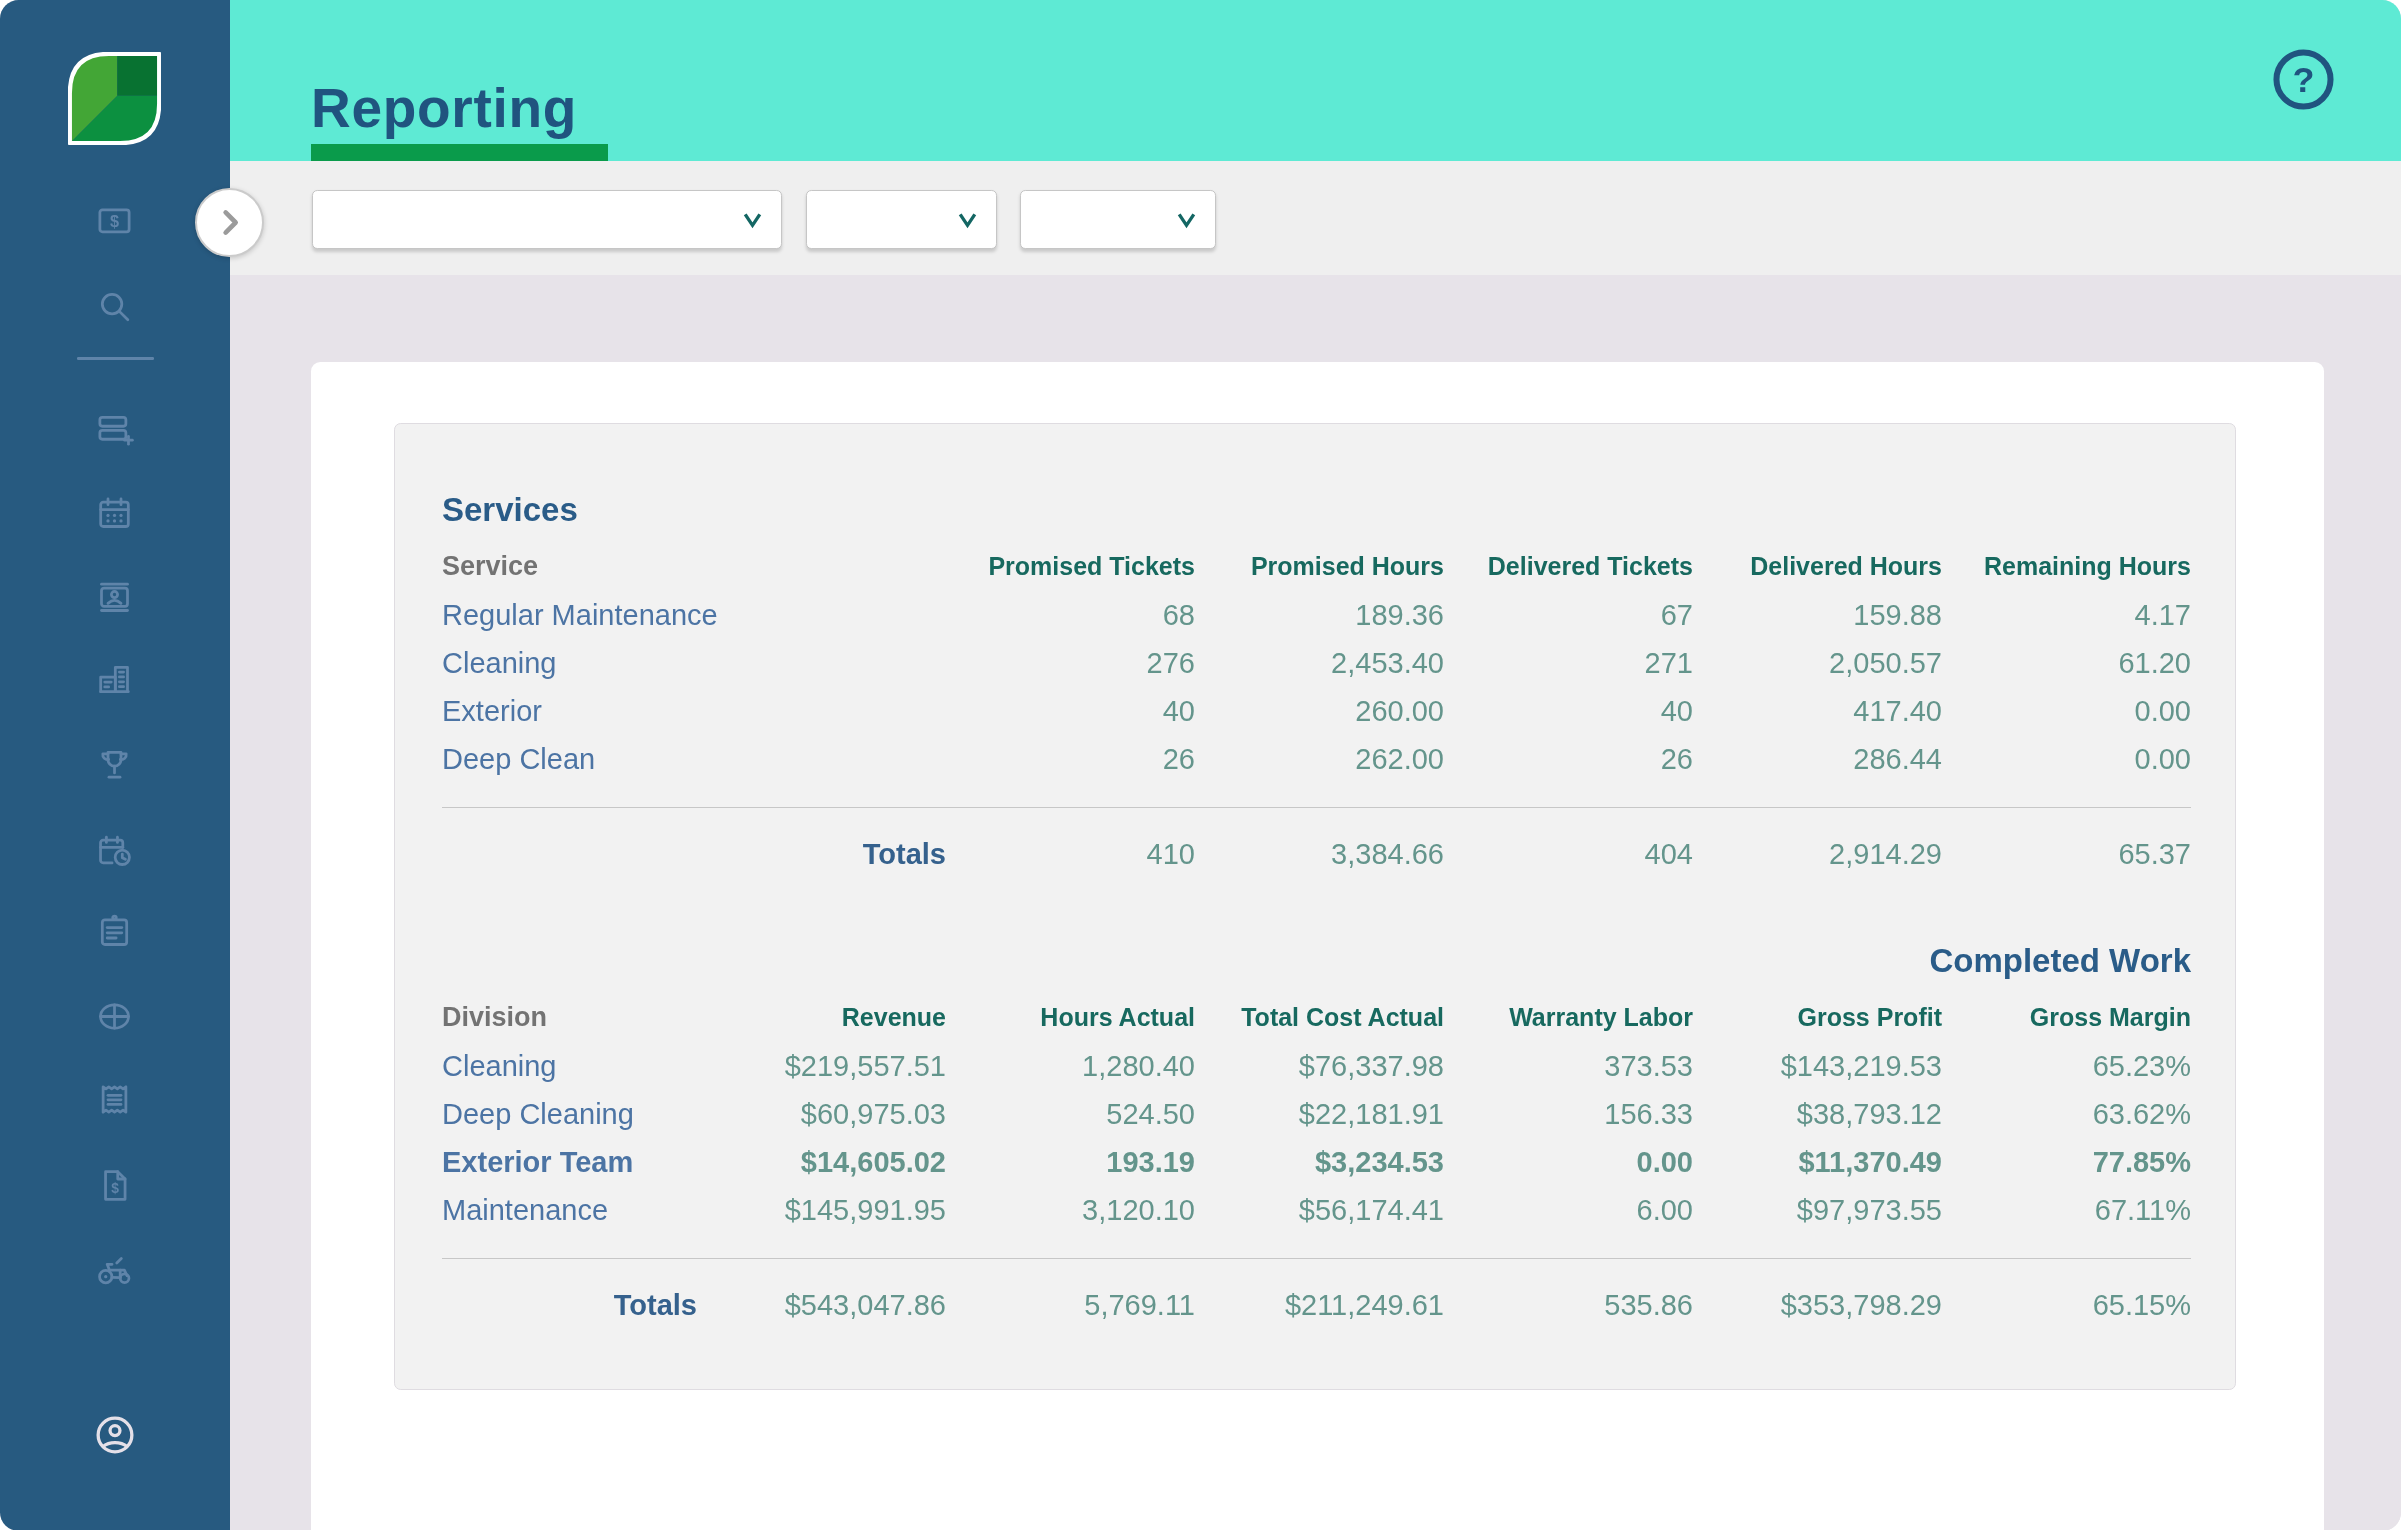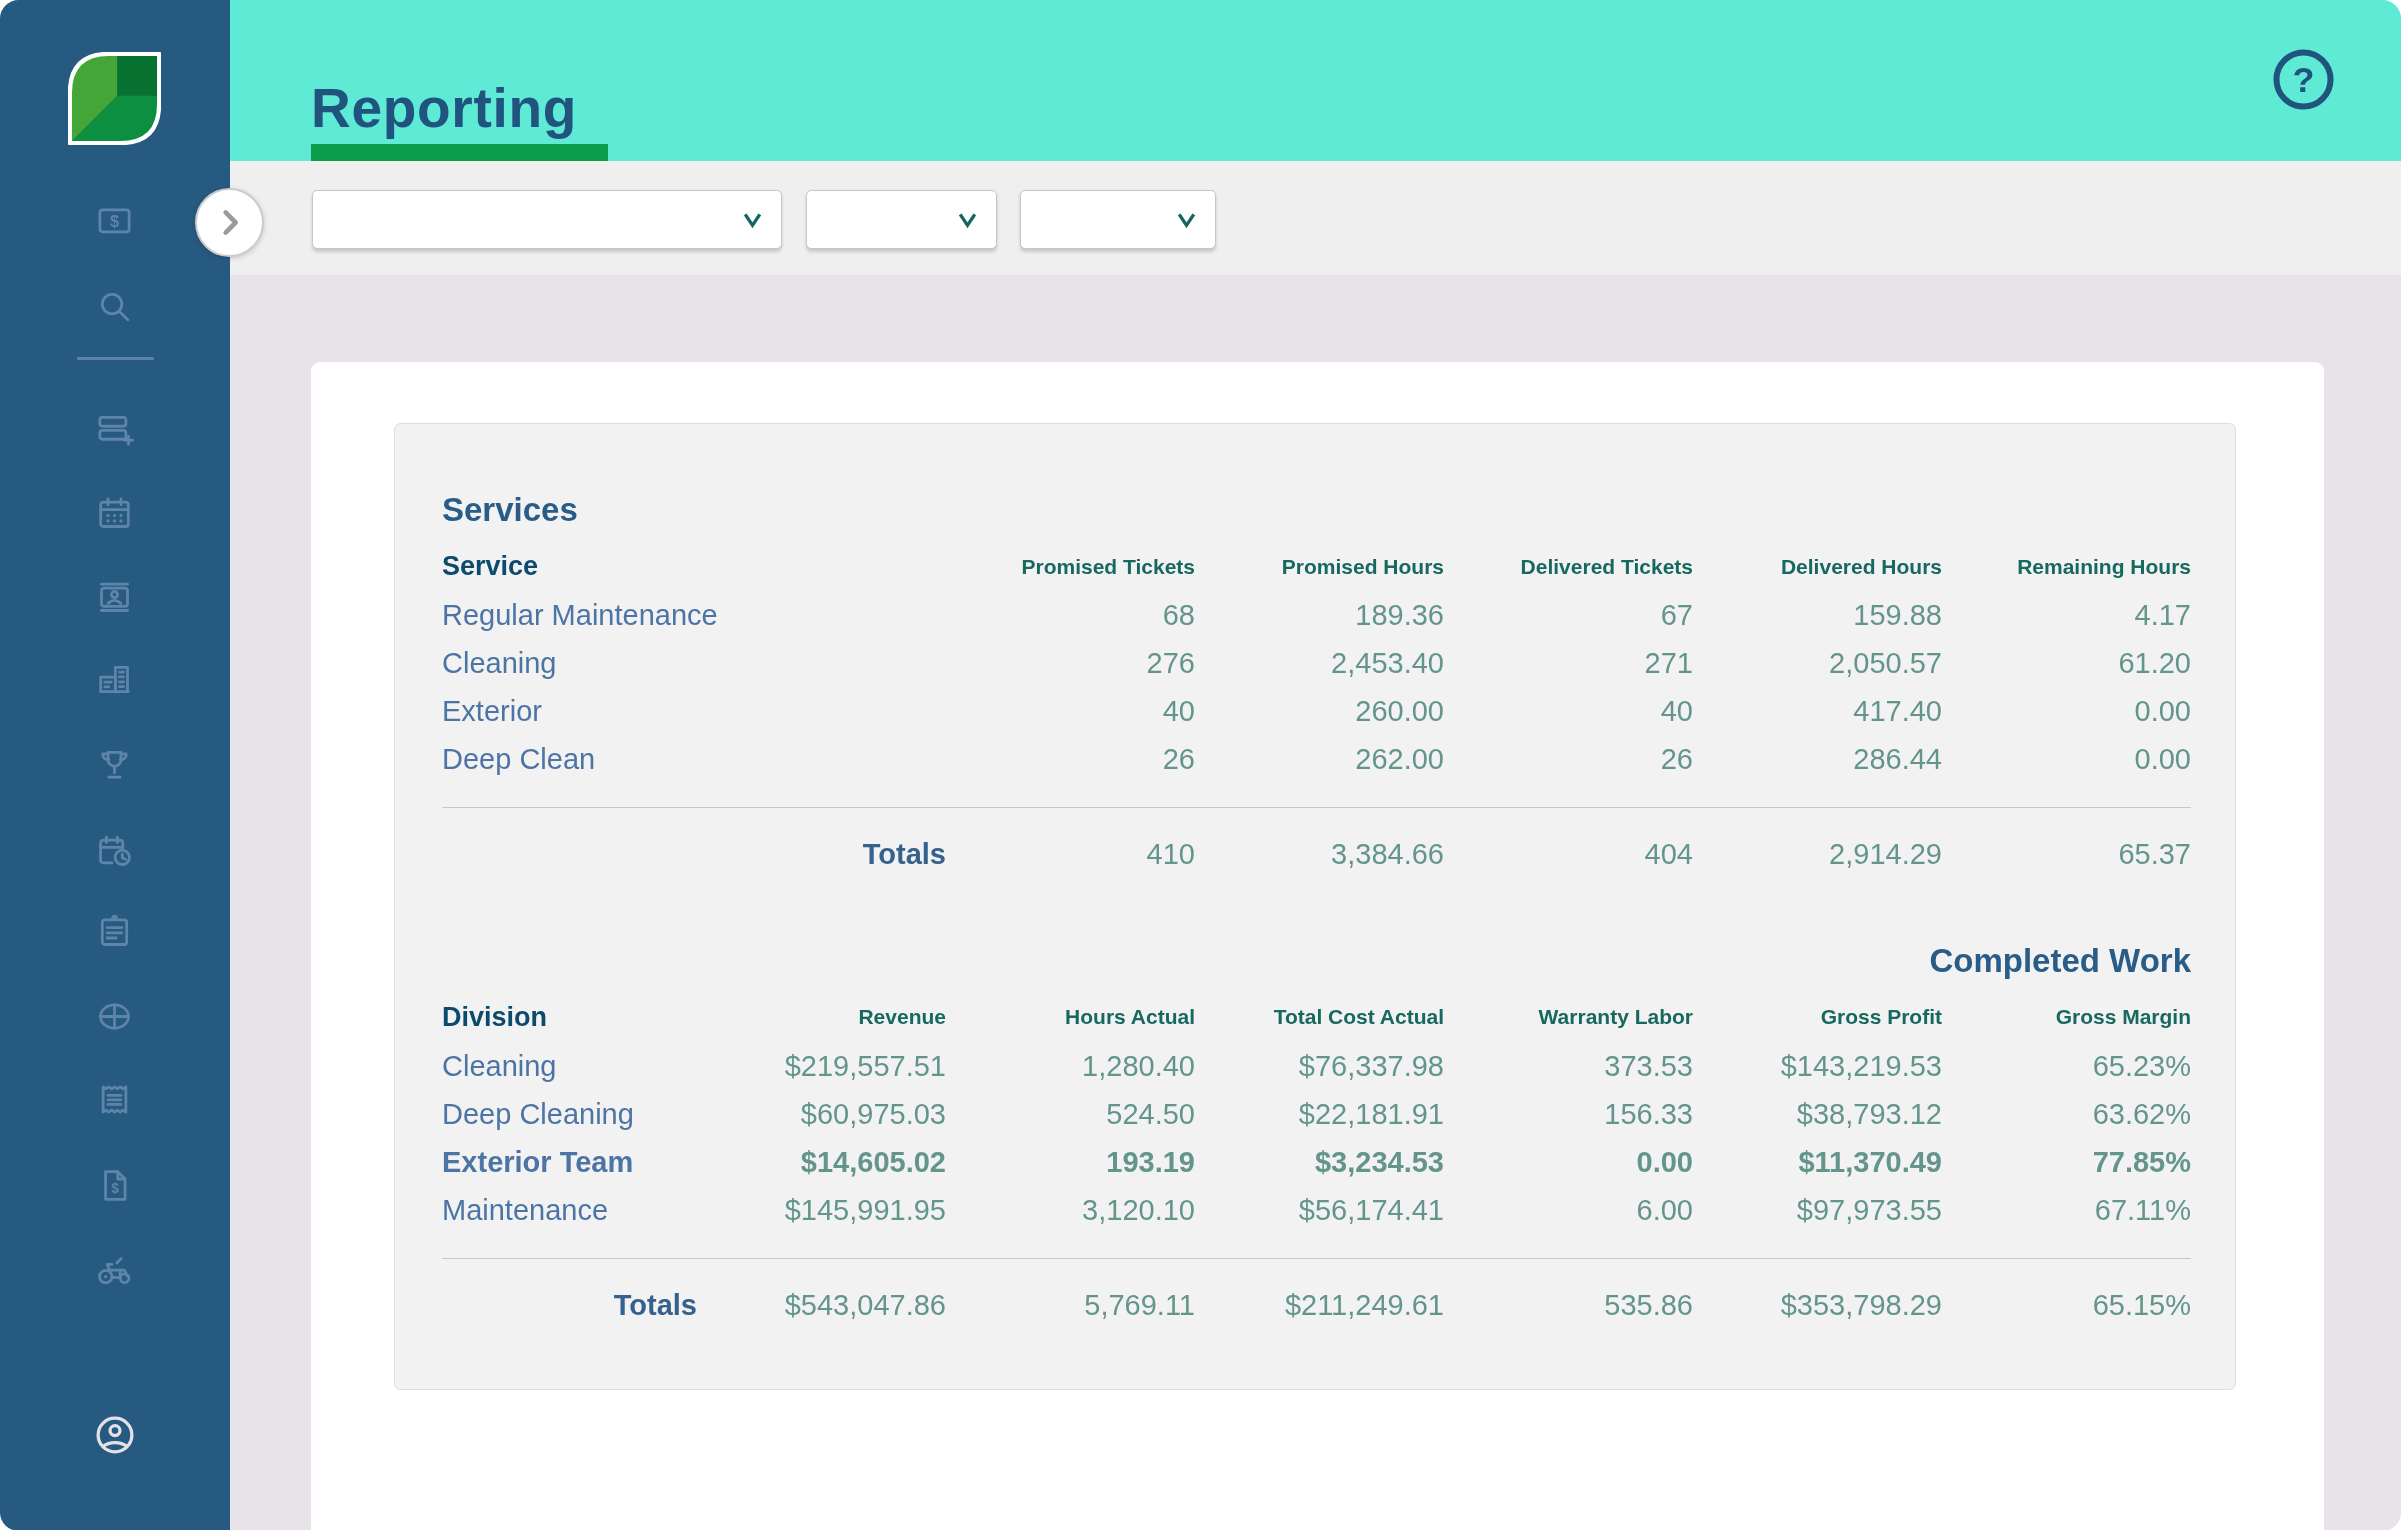--- a/index.html
+++ b/index.html
@@ -46,22 +46,22 @@
   .tbl-title.first{padding-top:67px;}
   .tbl-title.second{padding-top:69px;text-align:right;}
   .trow{display:grid;align-items:center;}
   .hdr-row{margin-top:20px;height:37px;}
   .body-row{height:48px;}
   .body-row.first{margin-top:6.7px;}
   .tdivider{margin-top:23px;height:1.3px;background:#C7C7C7;}
   .totals-row{margin-top:28px;height:37px;}
   .c{font-size:29px;text-align:right;white-space:nowrap;}
   .c.label{text-align:left;}
-  .c.head{font-weight:bold;font-size:21px;color:#17695F;}
-  .c.head-first{font-weight:bold;font-size:27px;color:#0c4a6e;text-align:left;}
+  .c.head{font-weight:bold;font-size:25px;color:#17695F;}
+  .c.head-first{font-weight:bold;font-size:27px;color:#737373;text-align:left;}
   .c.label{color:#4C74A4;}
   .c.val{color:#64958C;}
   .c.totals-label{color:#35618D;font-weight:bold;}
 </style>
 </head>
 <body>
 
 <div id="screen">
 
   <nav class="sidebar">

